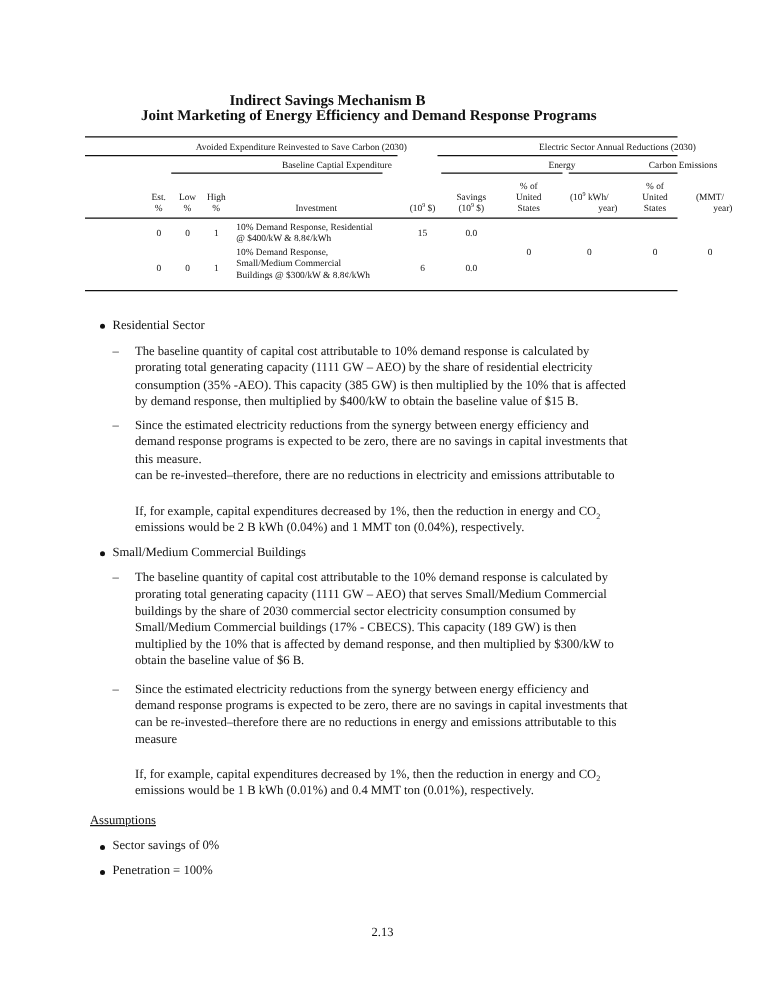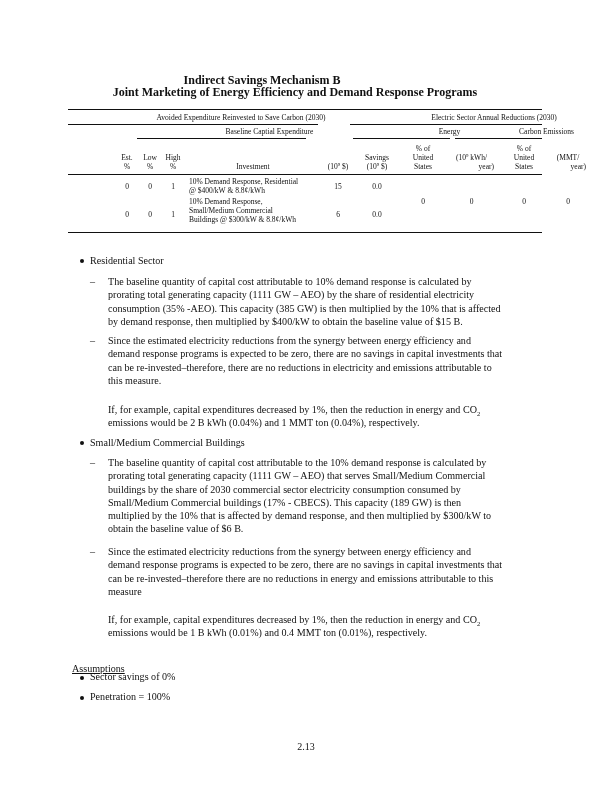--- a/index.html
+++ b/index.html
@@ -132,22 +132,22 @@
     <div>The baseline quantity of capital cost attributable to 10% demand response is calculated by</div>
     <div>prorating total generating capacity (1111 GW – AEO) by the share of residential electricity</div>
     <div>consumption (35% -AEO).  This capacity (385 GW) is then multiplied by the 10% that is affected</div>
     <div>by demand response, then multiplied by $400/kW to obtain the baseline value of $15 B.</div>
   </div>
 
   <div class="dash" style="top:334px;">–</div>
   <div class="para" style="top:334px;">
     <div>Since the estimated electricity reductions from the synergy between energy efficiency and</div>
     <div>demand response programs is expected to be zero, there are no savings in capital investments that</div>
+    <div>this measure.</div>
     <div>can be re-invested–therefore, there are no reductions in electricity and emissions attributable to</div>
-    <div>this measure.</div>
   </div>
   <div class="para" style="top:403px;">
     <div><span>If, for example, capital expenditures decreased by 1%, then the reduction in energy and CO</span><sub>2</sub></div>
     <div>emissions would be 2 B kWh (0.04%) and 1 MMT ton (0.04%), respectively.</div>
   </div>
 
   <div class="bullet-dot" style="top:441px;"></div>
   <div class="para" style="left:90px; top:436px;">Small/Medium Commercial Buildings</div>
 
   <div class="dash" style="top:456px;">–</div>
@@ -165,20 +165,20 @@
     <div>Since the estimated electricity  reductions from the synergy between energy efficiency and</div>
     <div>demand response programs is expected to be zero, there are no savings in capital investments that</div>
     <div>can be re-invested–therefore there are no reductions in energy and emissions attributable to this</div>
     <div>measure</div>
   </div>
   <div class="para" style="top:613px;">
     <div><span>If, for example, capital expenditures decreased by 1%, then the reduction in energy and CO</span><sub>2</sub></div>
     <div>emissions would be 1 B kWh (0.01%) and 0.4 MMT ton (0.01%), respectively.</div>
   </div>
 
-  <div class="heading-u" style="top:650px;margin-top:12px;">Assumptions</div>
+  <div class="heading-u" style="top:650px;">Assumptions</div>
   <div class="bullet-dot" style="top:676px;"></div>
   <div class="para" style="left:90px; top:670px;">Sector savings of 0%</div>
   <div class="bullet-dot" style="top:696px;"></div>
   <div class="para" style="left:90px; top:690px;">Penetration = 100%</div>
 </div>
 
 <div class="footer">2.13</div>
 
 </body></html>

